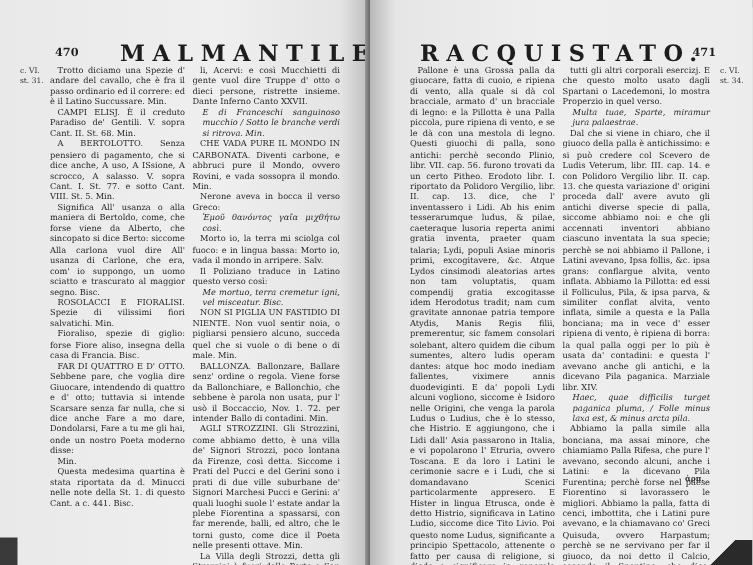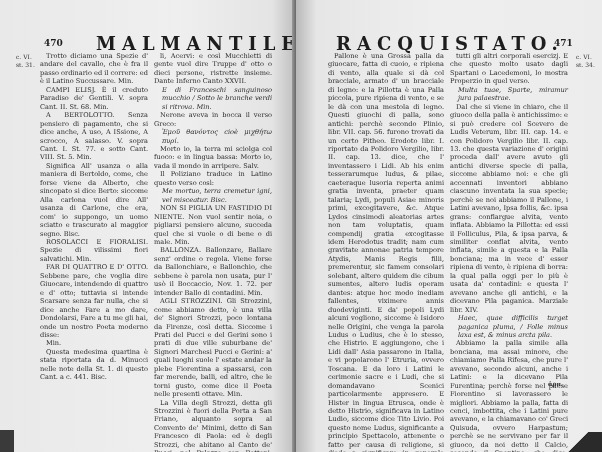--- a/index.html
+++ b/index.html
@@ -38,31 +38,33 @@
 
     <div class="margin-note" style="left:16px;top:53px;">c. VI.</div>
     <div class="margin-note" style="left:16px;top:61px;">st. 31.</div>
 
     <div class="col" style="left:40px;top:52px;width:108px;">
       <p>Trotto diciamo una Spezie d' andare del cavallo, che è fra il passo ordinario ed il correre: ed è il Latino Succussare. Min.</p>
       <p>CAMPI ELISJ. È il creduto Paradiso de' Gentili. V. sopra Cant. II. St. 68. Min.</p>
       <p>A BERTOLOTTO. Senza pensiero di pagamento, che si dice anche, A uso, A ISsione, A scrocco, A salasso. V. sopra Cant. I. St. 77. e sotto Cant. VIII. St. 5. Min.</p>
       <p>Significa All' usanza o alla maniera di Bertoldo, come, che forse viene da Alberto, che sincopato si dice Berto: siccome Alla carlona vuol dire All' usanza di Carlone, che era, com' io suppongo, un uomo sciatto e trascurato al maggior segno. Bisc.</p>
       <p>ROSOLACCI E FIORALISI. Spezie di vilissimi fiori salvatichi. Min.</p>
+      <p>Fioraliso, spezie di giglio: forse Fiore aliso, insegna della casa di Francia. Bisc.</p>
       <p>FAR DI QUATTRO E D' OTTO. Sebbene pare, che voglia dire Giuocare, intendendo di quattro e d' otto; tuttavia si intende Scarsare senza far nulla, che si dice anche Fare a mo dare, Dondolarsi, Fare a tu me gli hai, onde un nostro Poeta moderno disse:</p>
       <p>Min.</p>
       <p>Questa medesima quartina è stata riportata da d. Minucci nelle note della St. 1. di questo Cant. a c. 441. Bisc.</p>
 
     </div>
 
     <div class="col" style="left:154px;top:52px;width:118px;">
       <p>li, Acervi: e così Mucchietti di gente vuol dire Truppe d' otto o dieci persone, ristrette insieme. Dante Inferno Canto XXVII.</p>
       <p class="verse">E di Franceschi sanguinoso mucchio / Sotto le branche verdi si ritrova. Min.</p>
+      <p>CHE VADA PURE IL MONDO IN CARBONATA. Diventi carbone, e abbruci pure il Mondo, ovvero Rovini, e vada sossopra il mondo. Min.</p>
       <p>Nerone aveva in bocca il verso Greco:</p>
-      <p class="verse">Ἐμοῦ θανόντος cioè μιχθήτω πυρί.</p>
+      <p class="verse">Ἐμοῦ θανόντος γαῖα μιχθήτω così.</p>
       <p>Morto io, la terra mi sciolga col fuoco: e in lingua bassa: Morto io, vada il mondo in arripere. Salv.</p>
       <p>Il Poliziano traduce in Latino questo verso così:</p>
       <p class="verse">Me mortuo, terra cremetur igni, vel misceatur. Bisc.</p>
       <p>NON SI PIGLIA UN FASTIDIO DI NIENTE. Non vuol sentir noia, o pigliarsi pensiero alcuno, succeda quel che si vuole o di bene o di male. Min.</p>
       <p>BALLONZA. Ballonzare, Ballare senz' ordine o regola. Viene forse da Ballonchiare, e Ballonchio, che sebbene è parola non usata, pur l' usò il Boccaccio, Nov. 1. 72. per intender Ballo di contadini. Min.</p>
       <p>AGLI STROZZINI. Gli Strozzini, come abbiamo detto, è una villa de' Signori Strozzi, poco lontana da Firenze, così detta. Siccome i Prati del Pucci e del Gerini sono i prati di due ville suburbane de' Signori Marchesi Pucci e Gerini: a' quali luoghi suole l' estate andar la plebe Fiorentina a spassarsi, con far merende, balli, ed altro, che le torni gusto, come dice il Poeta nelle presenti ottave. Min.</p>
       <p>La Villa degli Strozzi, detta gli Strozzini è fuori della Porta a San Friano, alquanto sopra al Convento de' Minimi, detto di San Francesco di Paola: ed è degli Strozzi, che abitano al Canto de' Pucci, nel Palazzo con Bottoni, come volgarmente si dice. Le Ville de' Pucci, e de' Gerini sono sulla collina di Montui, passato il Convento de' Padri Cappuccini: e quella de' Pucci è al presente de' Signori Marchesi Riccardi. Bisc.</p>
 
     </div>
   </div>

